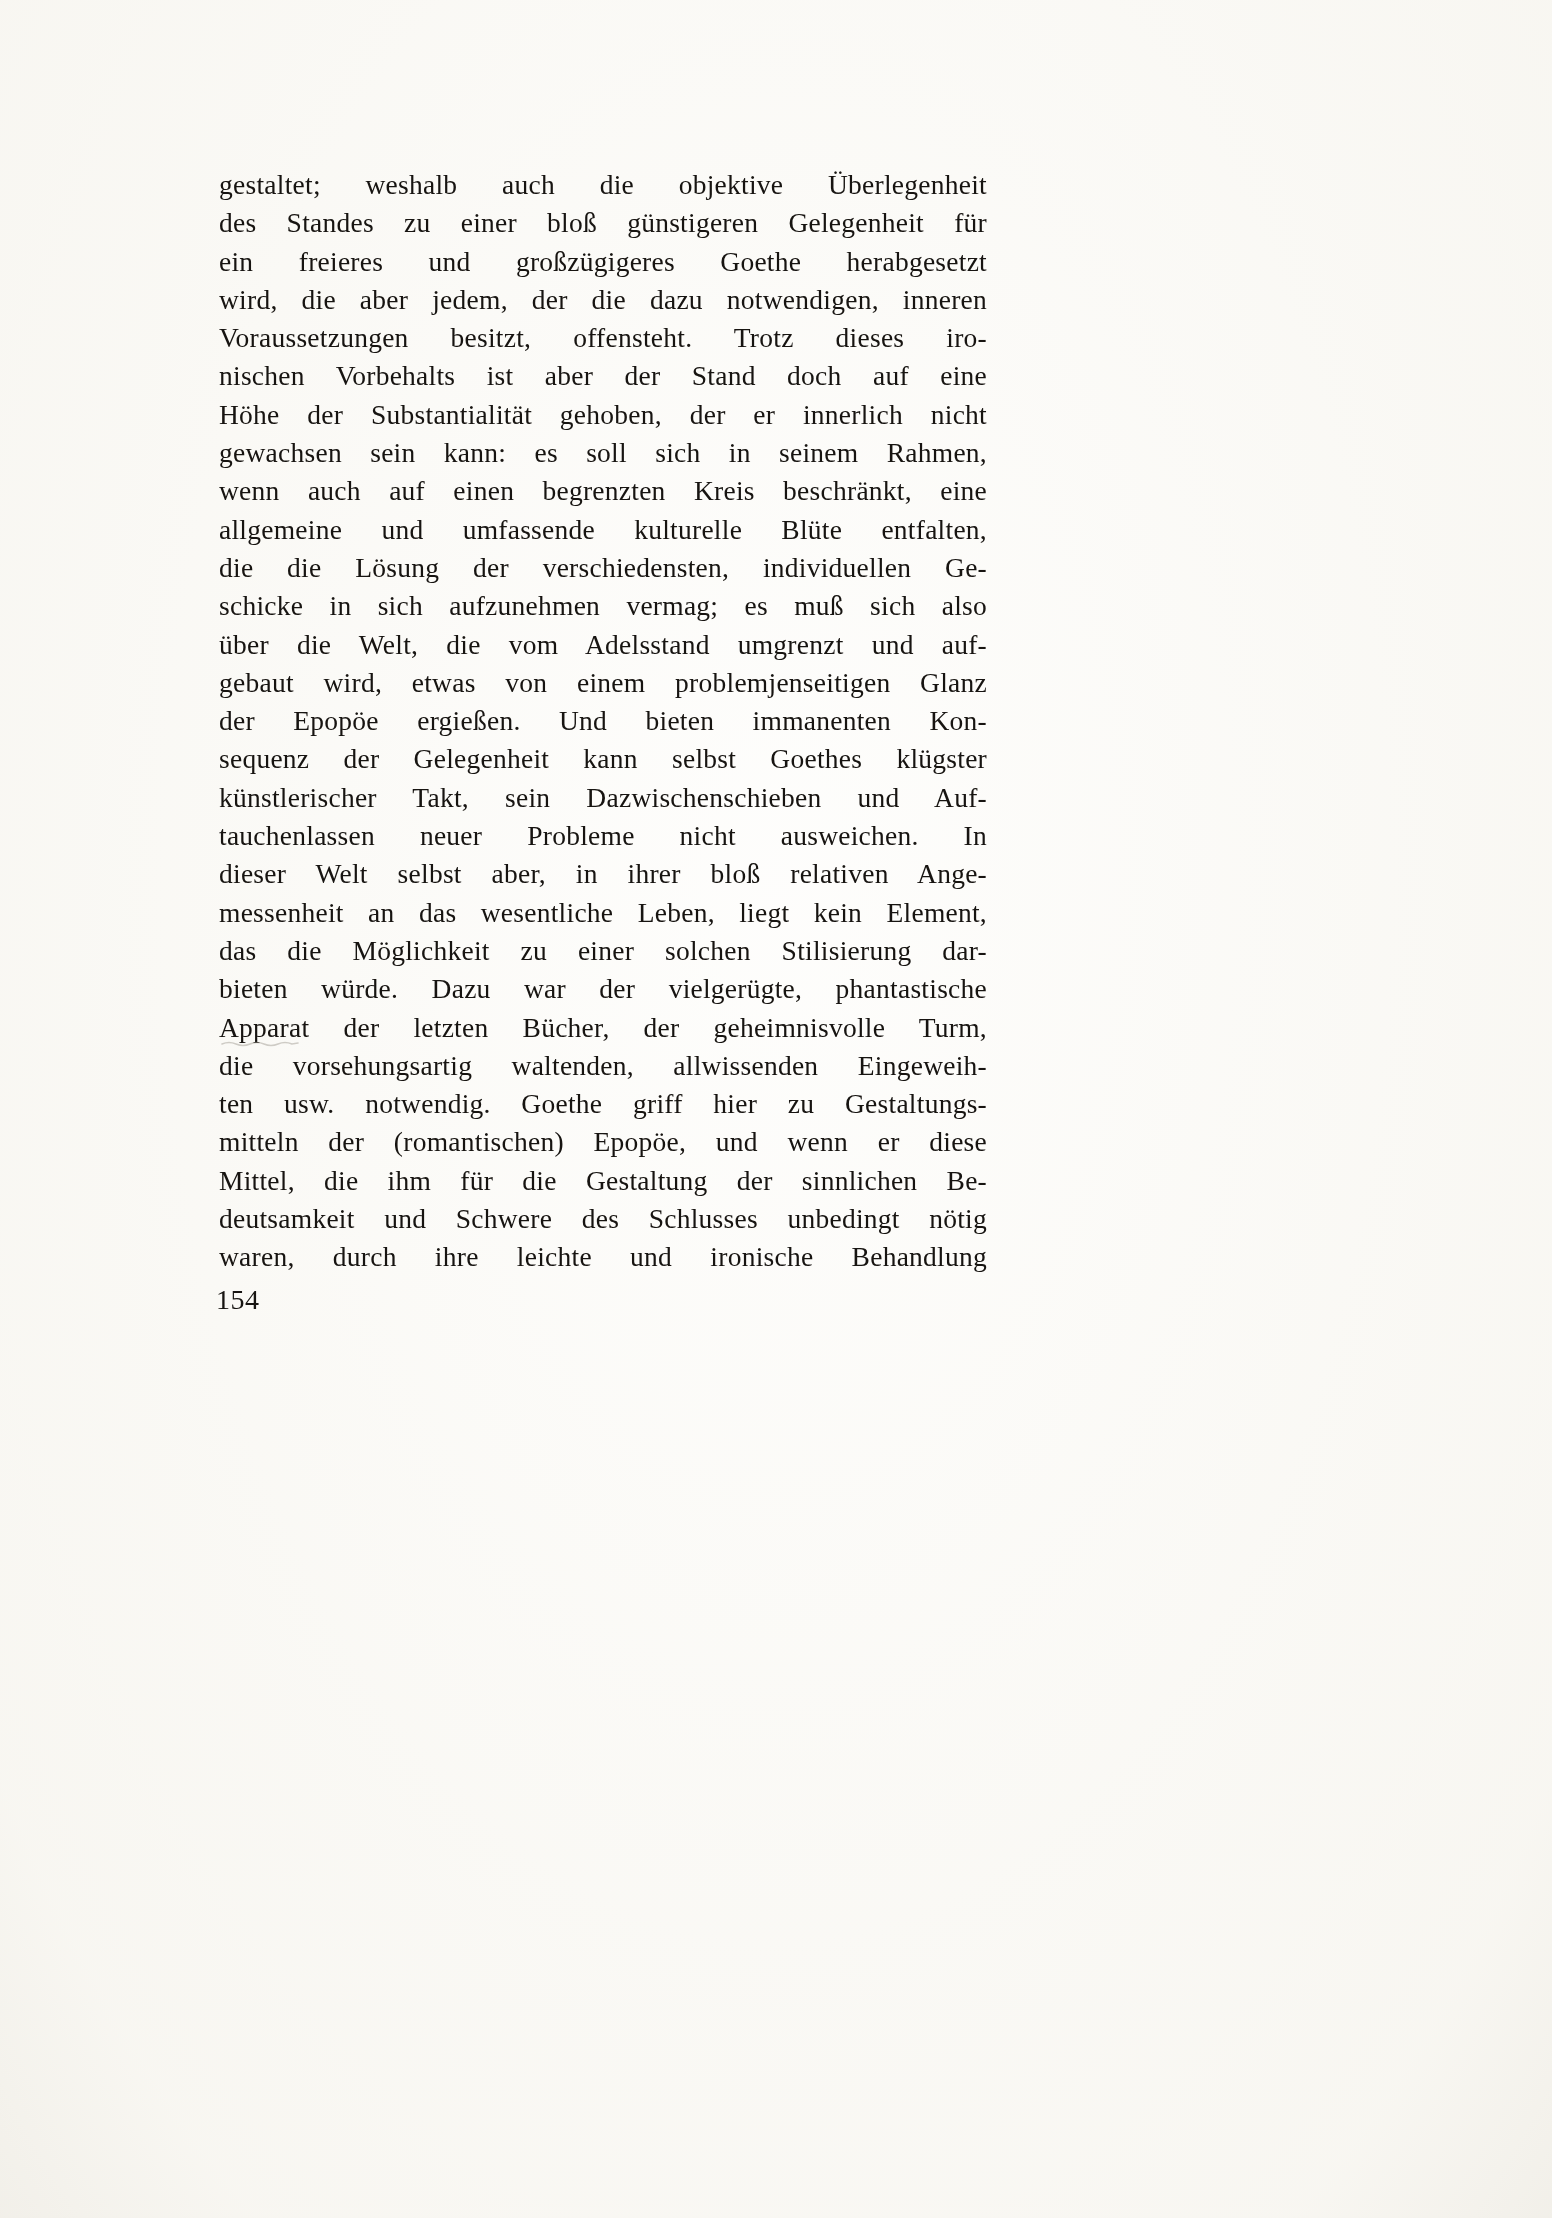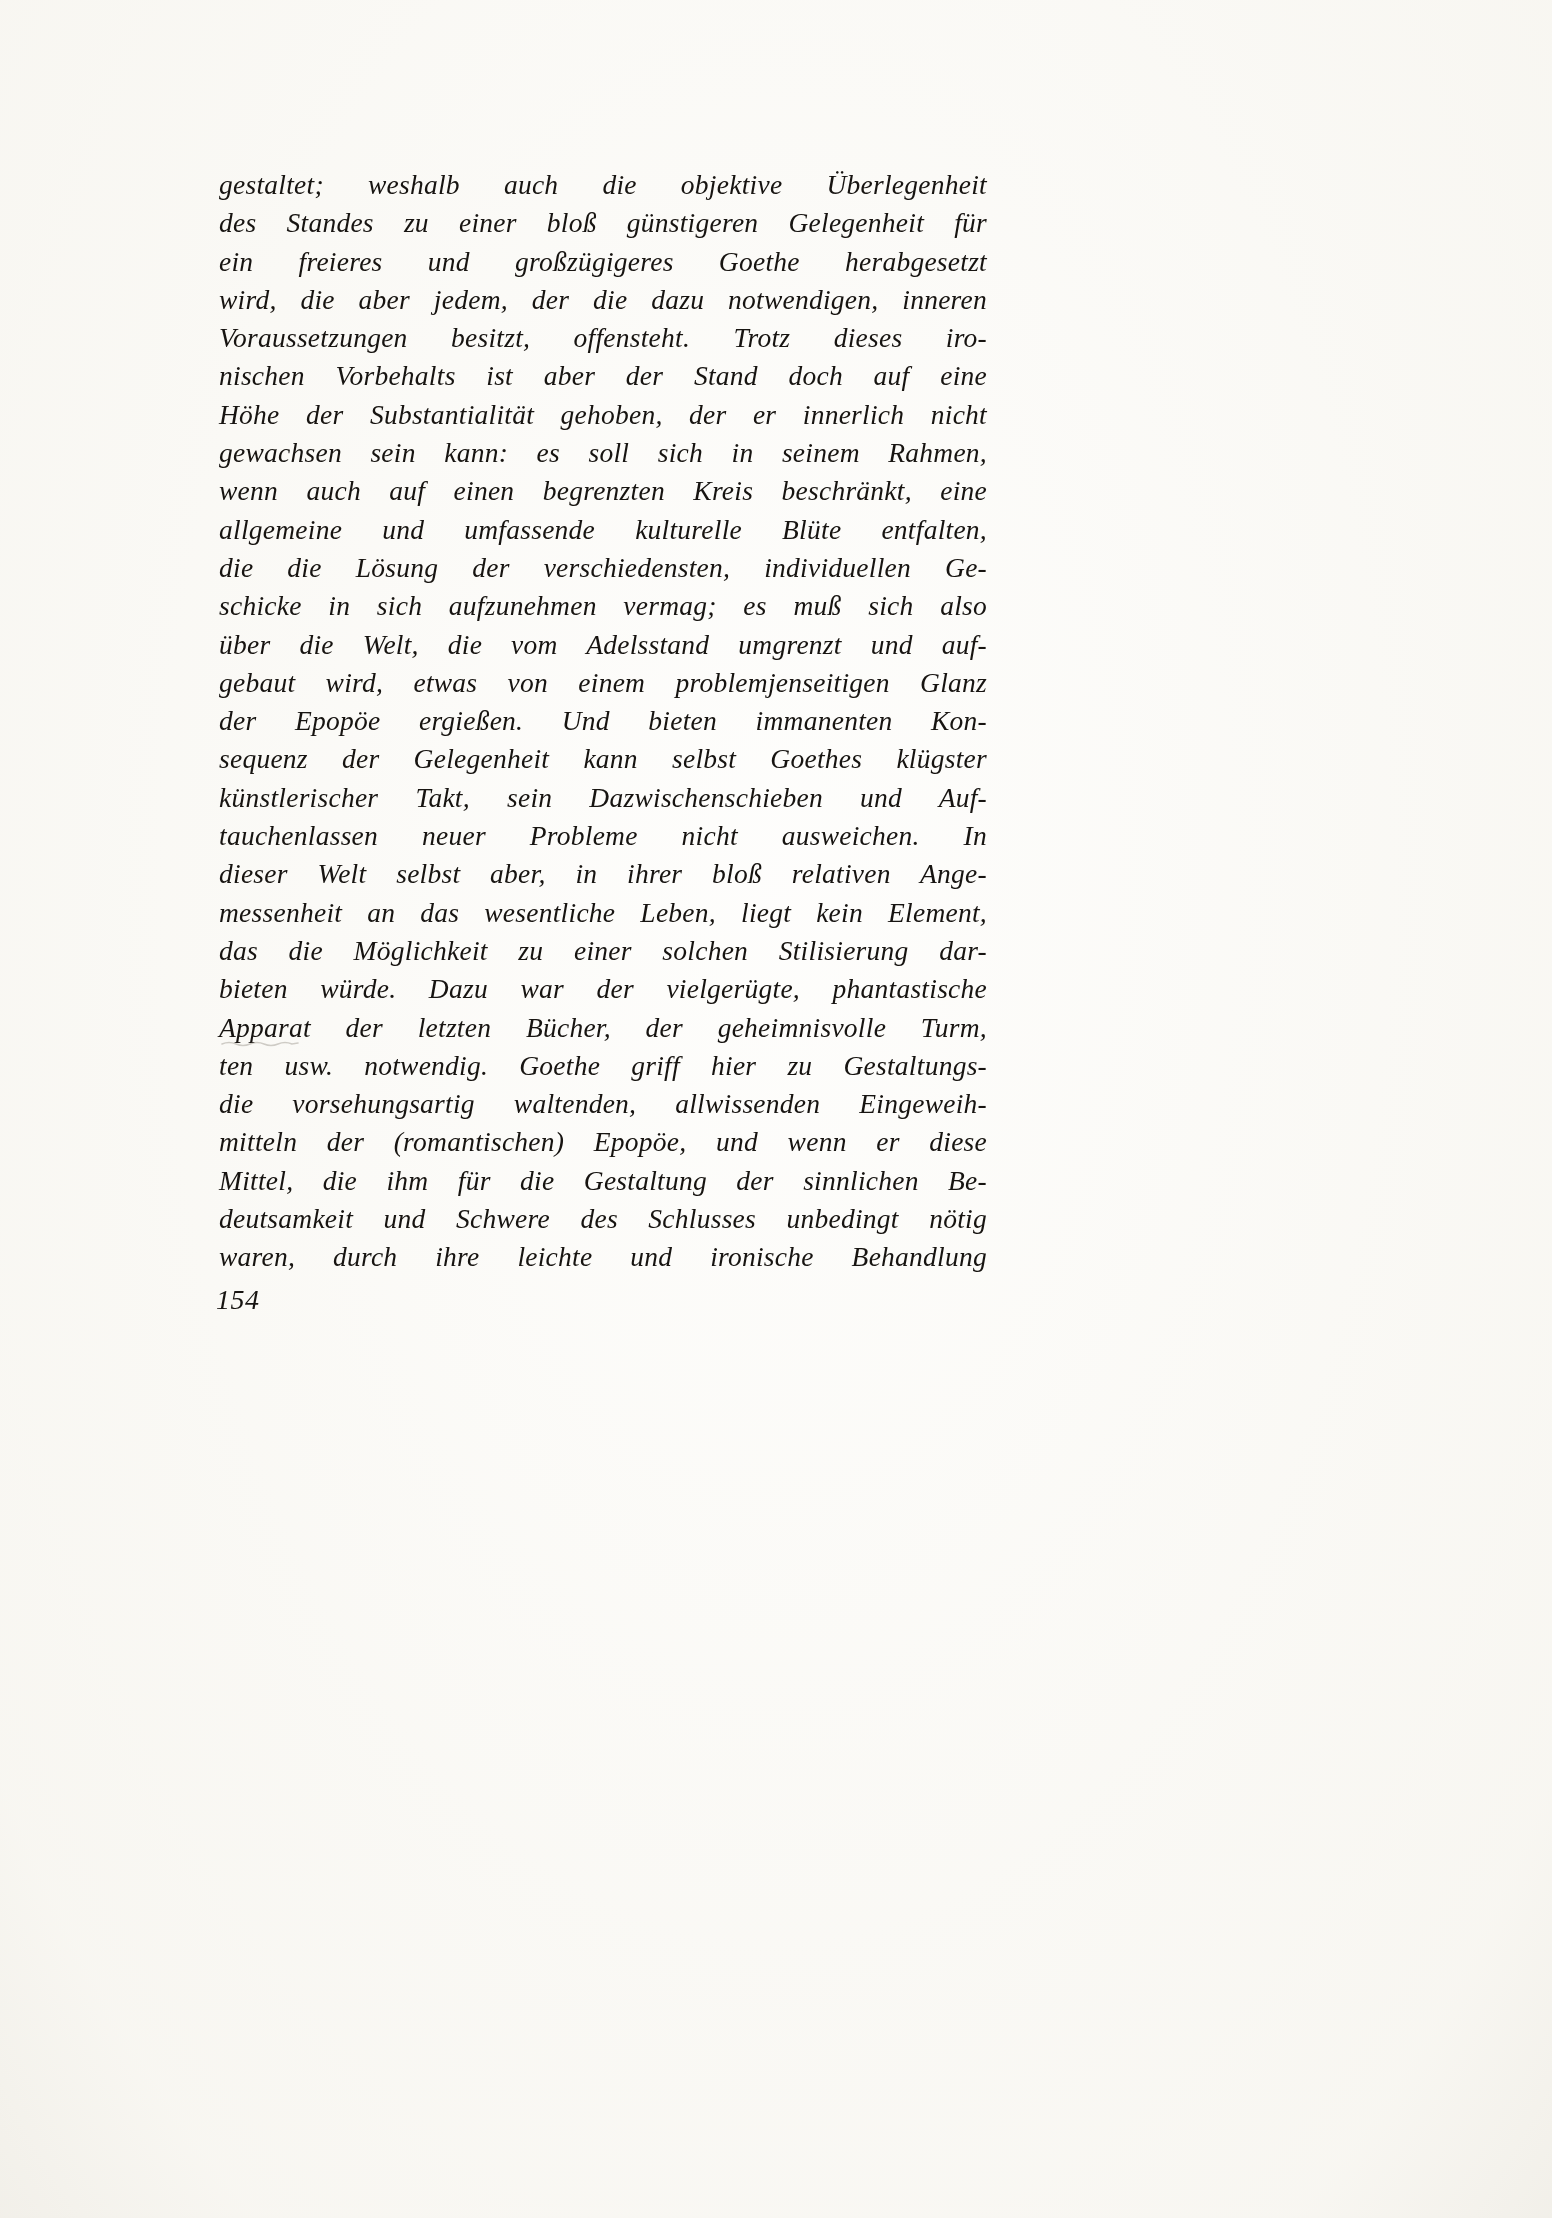--- a/index.html
+++ b/index.html
@@ -13,21 +13,20 @@
     background: #fdfcf9;
     font-family: "Liberation Serif", "DejaVu Serif", serif;
     overflow: hidden;
   }
   .scan-page {
     position: absolute;
     inset: 0;
     background:
       radial-gradient(ellipse at 50% 40%, rgba(255,255,255,0.6) 0%, rgba(244,242,236,0.5) 85%, rgba(235,232,224,0.6) 100%),
       #fcfbf7;
-    font-style: italic;
   }
   .text-block {
     position: absolute;
     left: 219px;
     top: 166px;
     width: 768px;
   }
   .line {
     font-size: 27.5px;
     line-height: 38.3px;
@@ -76,22 +75,22 @@
     <div class="line">gebaut wird, etwas von einem problemjenseitigen Glanz</div>
     <div class="line">der Epopöe ergießen. Und bieten immanenten Kon-</div>
     <div class="line">sequenz der Gelegenheit kann selbst Goethes klügster</div>
     <div class="line">künstlerischer Takt, sein Dazwischenschieben und Auf-</div>
     <div class="line">tauchenlassen neuer Probleme nicht ausweichen. In</div>
     <div class="line">dieser Welt selbst aber, in ihrer bloß relativen Ange-</div>
     <div class="line">messenheit an das wesentliche Leben, liegt kein Element,</div>
     <div class="line">das die Möglichkeit zu einer solchen Stilisierung dar-</div>
     <div class="line">bieten würde. Dazu war der vielgerügte, phantastische</div>
     <div class="line">Apparat der letzten Bücher, der geheimnisvolle Turm,</div>
+    <div class="line">die vorsehungsartig waltenden, allwissenden Eingeweih-</div>
     <div class="line">ten usw. notwendig. Goethe griff hier zu Gestaltungs-</div>
-    <div class="line">die vorsehungsartig waltenden, allwissenden Eingeweih-</div>
     <div class="line">mitteln der (romantischen) Epopöe, und wenn er diese</div>
     <div class="line">Mittel, die ihm für die Gestaltung der sinnlichen Be-</div>
     <div class="line">deutsamkeit und Schwere des Schlusses unbedingt nötig</div>
     <div class="line">waren, durch ihre leichte und ironische Behandlung</div>
   </main>
 
   <svg class="pencil-mark" viewBox="0 0 78 8" xmlns="http://www.w3.org/2000/svg">
     <path d="M1 4 Q 8 1, 15 4 T 29 4 T 43 4 T 57 4 T 71 4 L 77 3" fill="none" stroke="#9a958c" stroke-width="1.6" stroke-linecap="round"></path>
   </svg>
 

